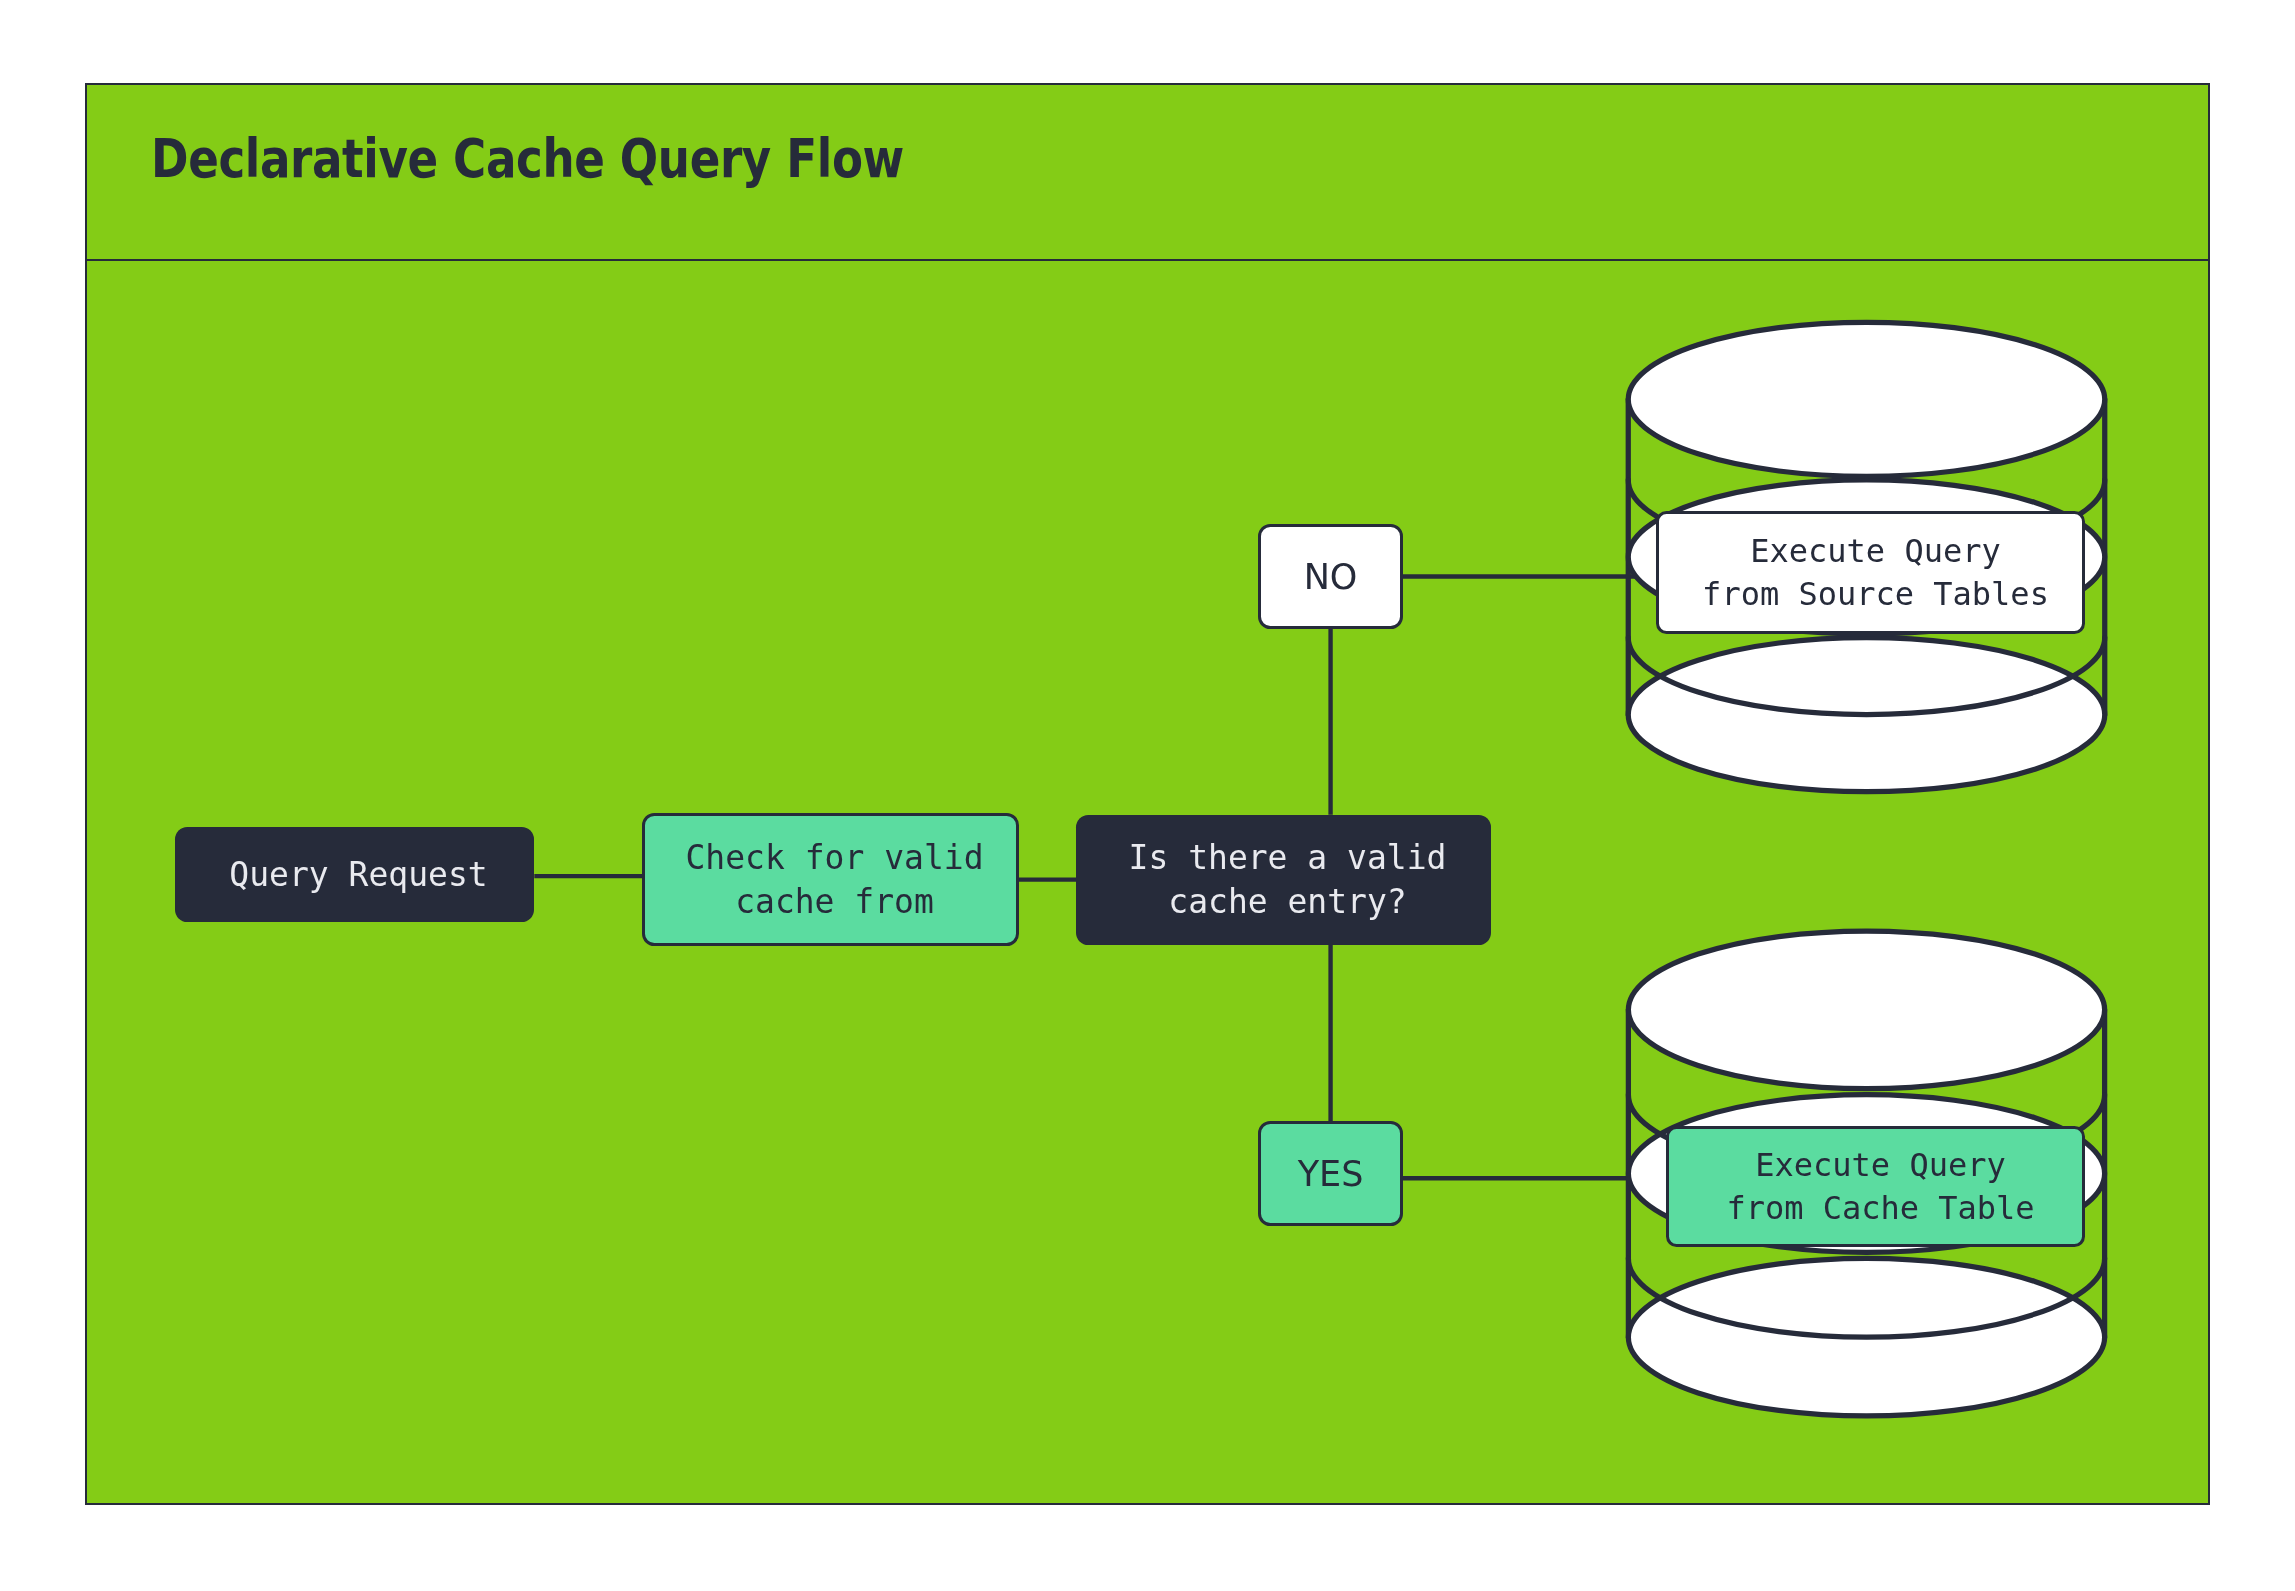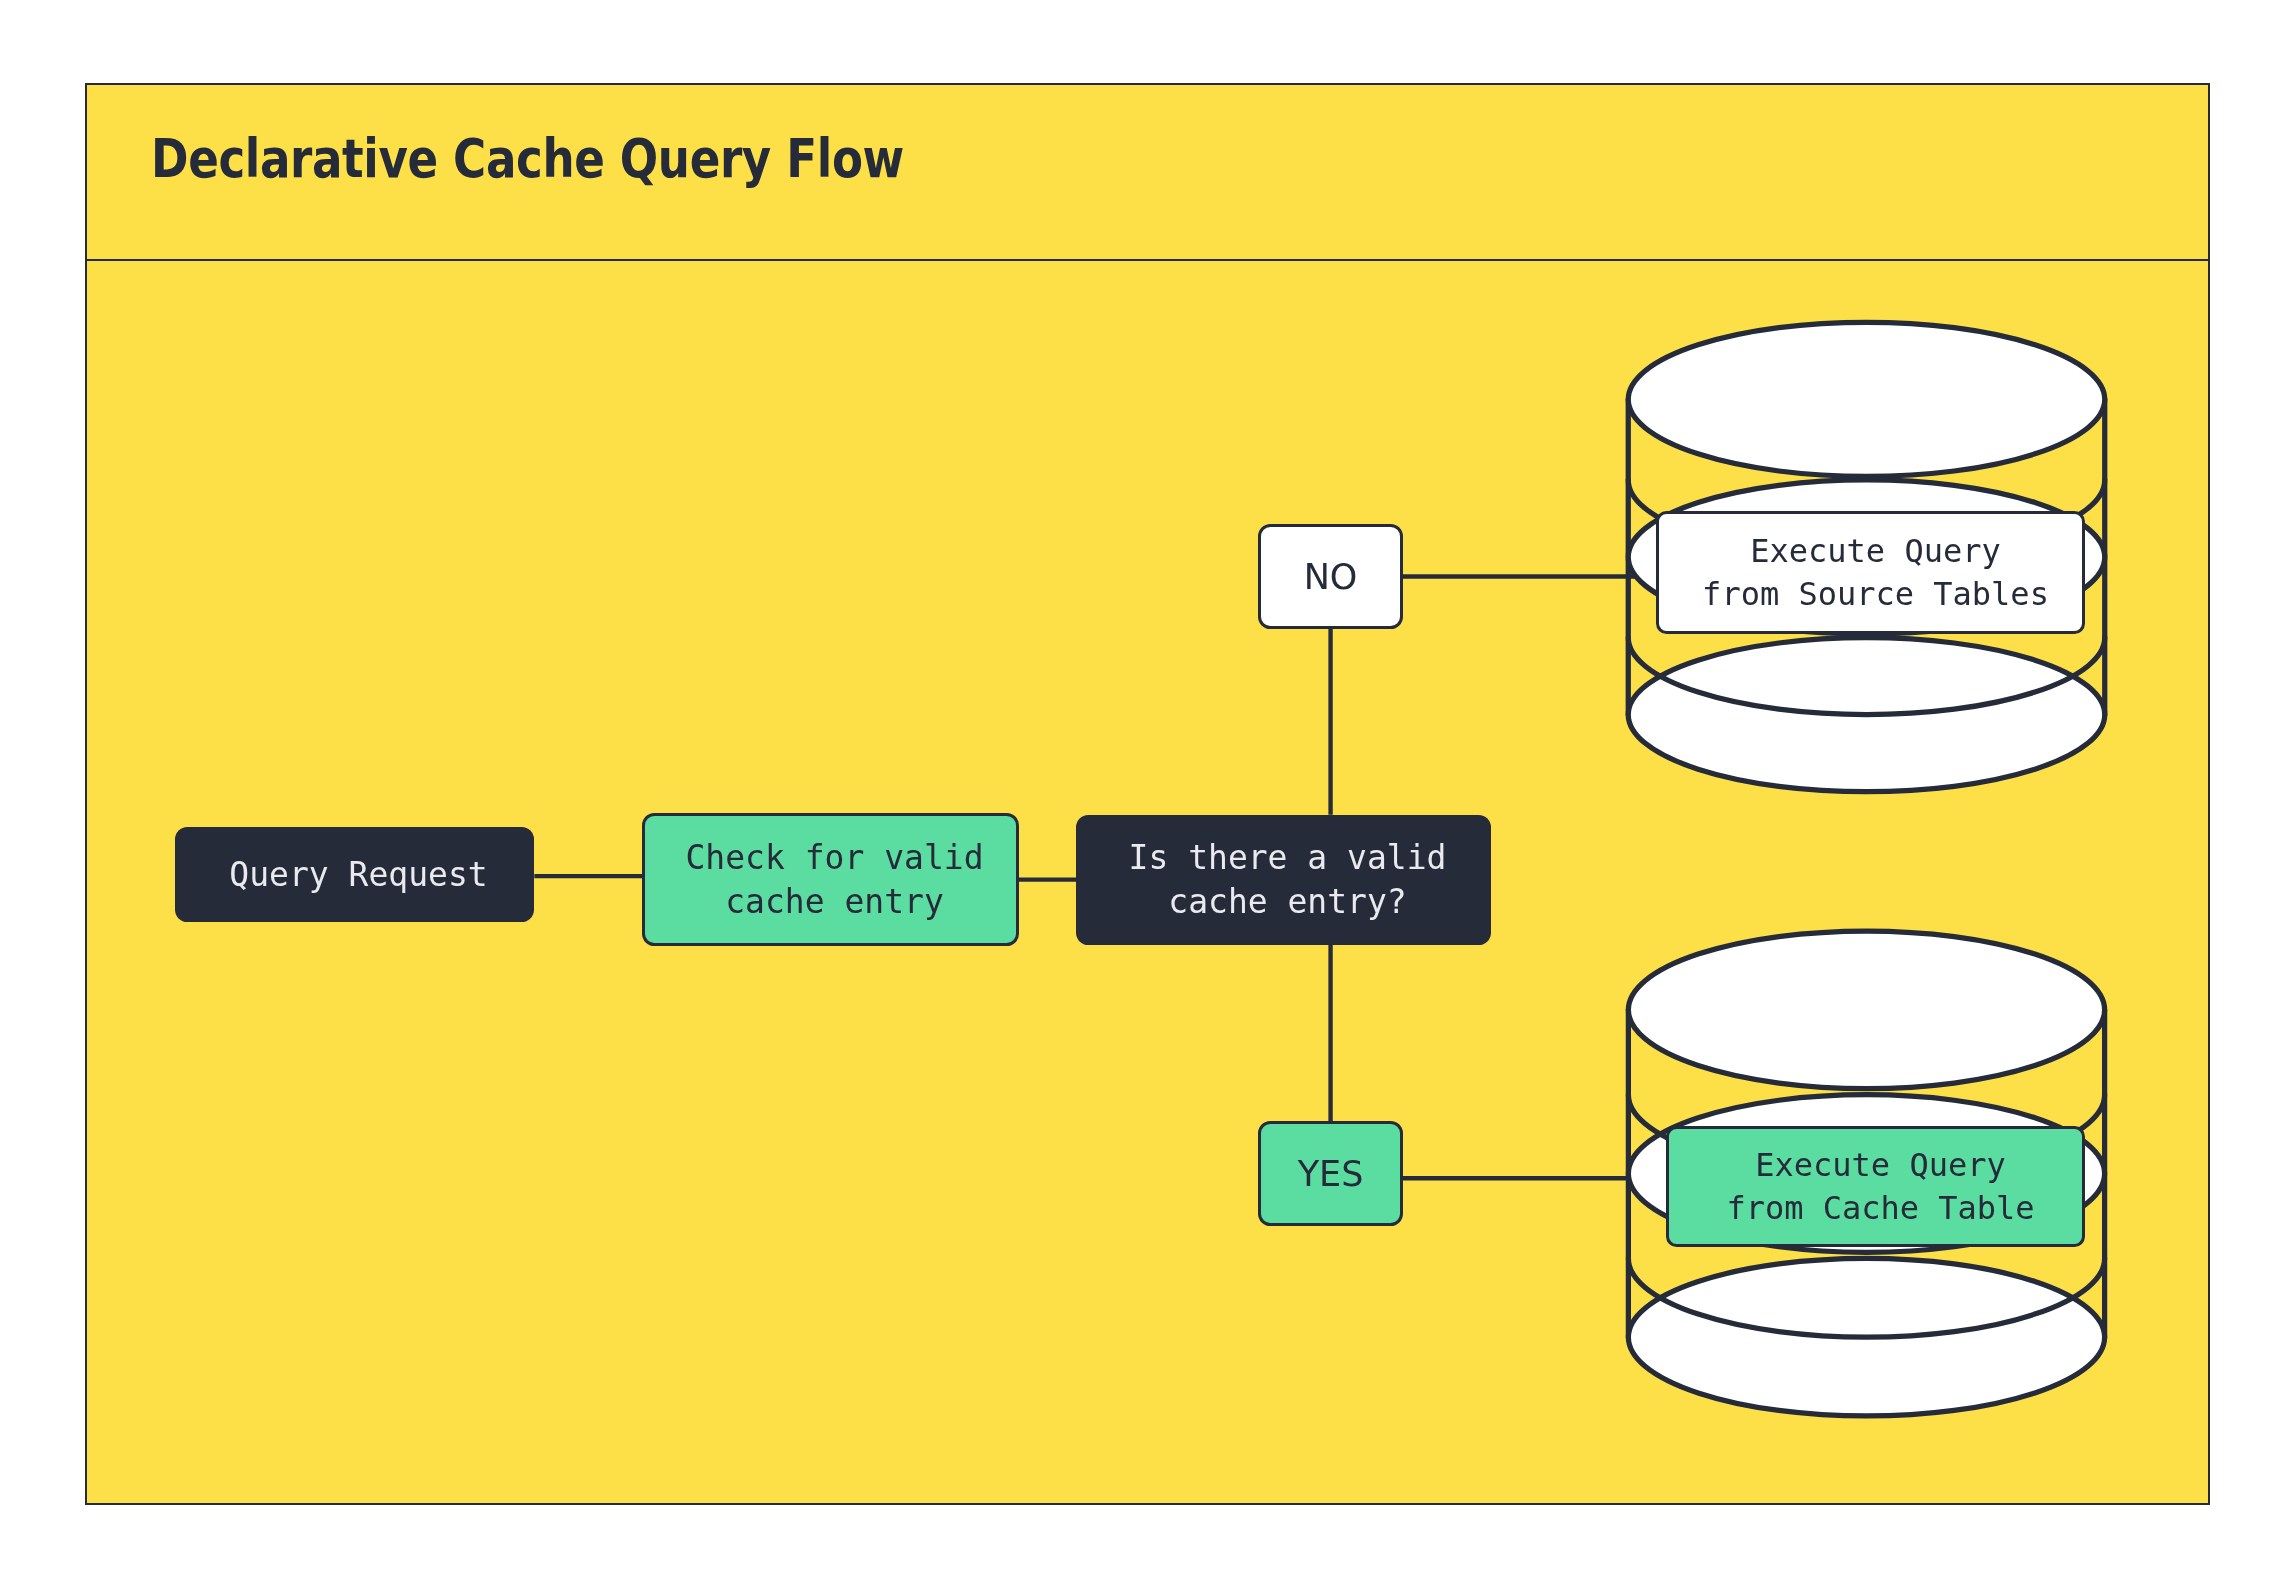--- a/index.html
+++ b/index.html
@@ -22,21 +22,21 @@
 
   
   #frame {
     position: absolute;
     left: 85px;
     top: 83px;
     width: 2125px;
     height: 1422px;
     border: 2.6px solid #262b3a;
     box-sizing: border-box;
-    background: #fde047;
+    background: #84cc16;
   }
   #title-bar {
     position: absolute;
     left: 0;
     top: 0;
     width: 100%;
     height: 176px;
     border-bottom: 2.6px solid #262b3a;
     box-sizing: border-box;
   }
@@ -216,21 +216,21 @@
       <ellipse cx="278" cy="98" rx="272" ry="90" fill="#ffffff"></ellipse>
     </g>
   </svg>
 
   <div class="cyl-label" id="label-cache">Execute Query
 from Cache Table</div>
 
   <div class="node dark" id="node-query-request">Query Request</div>
 
   <div class="node green" id="node-check-cache">Check for valid
-cache entry</div>
+cache from</div>
 
   <div class="node dark" id="node-decision">Is there a valid
 cache entry?</div>
 
   <div class="branch-label" id="branch-yes">YES</div>
 
   <div class="branch-label" id="branch-no">NO</div>
 
 </div>
 

